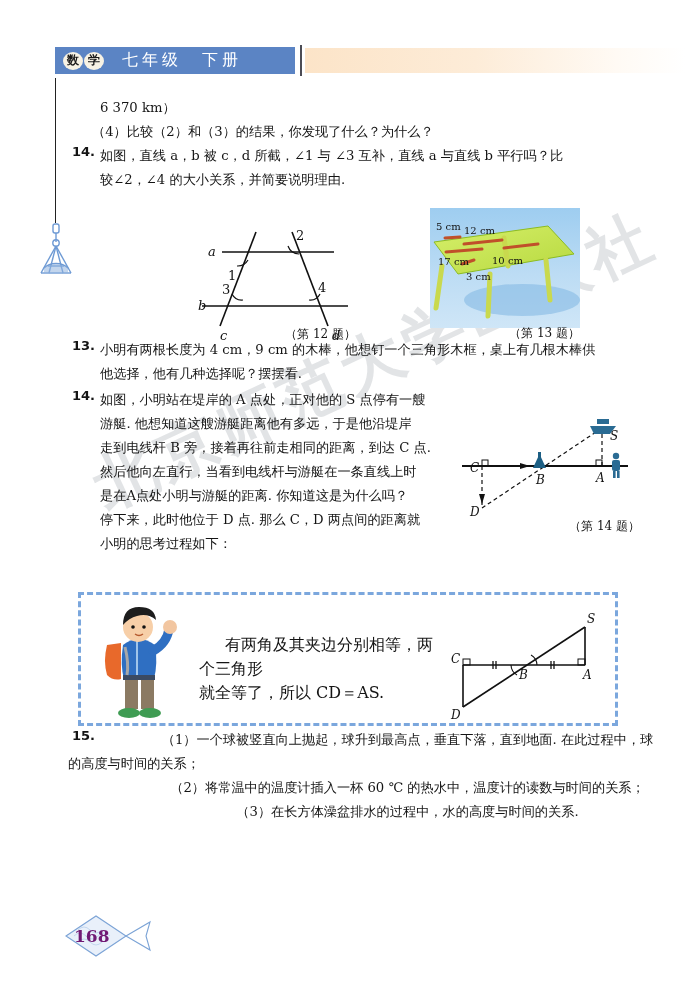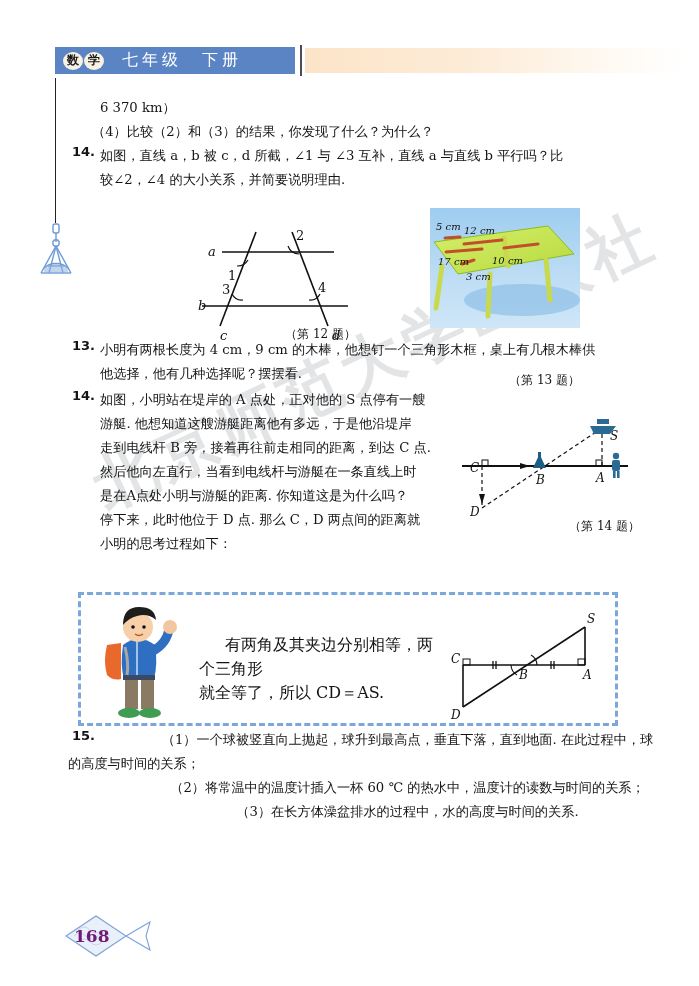--- a/index.html
+++ b/index.html
@@ -146,28 +146,26 @@
     top: 326px;
     width: 160px;
   }
   #fig13 {
     position: absolute;
     left: 430px;
     top: 208px;
     width: 150px;
     height: 120px;
     background: linear-gradient(to bottom, #9ecdf0 0%, #bcdcf4 55%, #cfe6f7 100%);
-    font-style: italic;
   }
   #fig13cap {
     position: absolute;
     left: 430px;
     top: 325px;
     width: 150px;
-    margin-top: 47px;
   }
   #fig14 {
     position: absolute;
     left: 460px;
     top: 408px;
     width: 180px;
     height: 110px;
   }
   #fig14cap {
     position: absolute;

